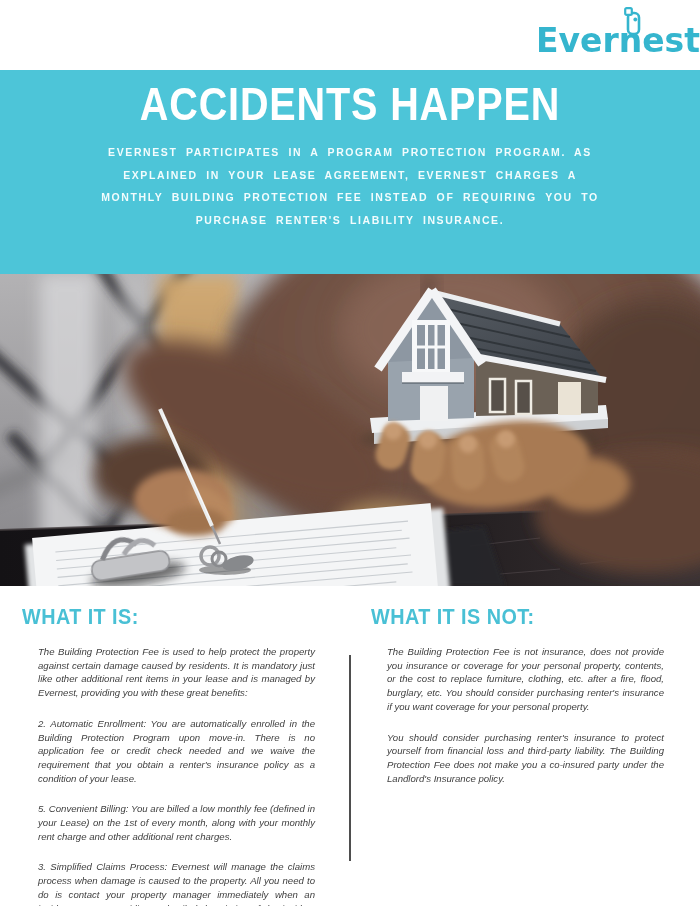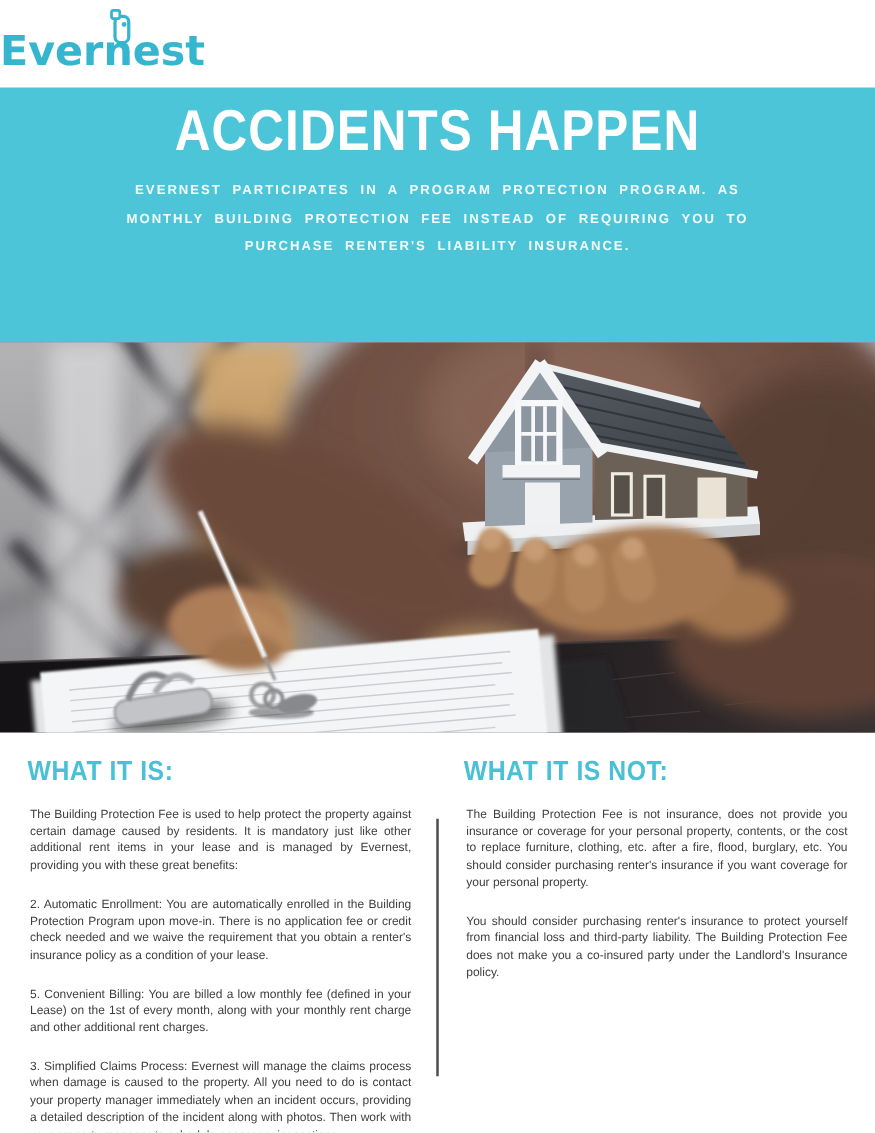--- a/index.html
+++ b/index.html
@@ -1,20 +1,20 @@
 <!DOCTYPE html>
 <html style="--accent_teal: #4dc5d8; --heading_teal: #49c0d5; --logo_teal: #35b5ce; --body_text: #3e3e3e; --divider: #4e4e4e;"><head>
 <meta charset="utf-8">
 <style>
   html,body{margin:0;padding:0;background:#fff;}
   .page{position:relative;width:700px;height:906px;background:#ffffff;overflow:hidden;
         font-family:"Liberation Sans",sans-serif;}
 
   
-  .logo-row{height:70px;display:flex;justify-content:flex-start;align-items:flex-start;}
+  .logo-row{height:70px;display:flex;justify-content:flex-end;align-items:flex-start;}
   .logo{position:relative;margin-top:21px;}
   .logo-text{font-family:"DejaVu Sans",sans-serif;font-weight:bold;font-size:33px;
              color:var(--logo_teal,#35b5ce);letter-spacing:0;}
   .logo-door{position:absolute;top:-14px;left:53%;width:20px;height:30px;}
 
   
   .banner{height:204px;background:var(--accent_teal,#4dc5d8);text-align:center;overflow:hidden;}
   .headline{margin:10px 0 0;font-size:46px;line-height:48px;font-weight:800;color:#ffffff;
             letter-spacing:1px;transform:scaleX(.86);white-space:nowrap;}
   .subtitle{margin-top:13px;}
@@ -26,21 +26,21 @@
   .photo svg{display:block;}
 
   
   .content{position:relative;padding:10px 20px 0 22px;}
   .cols{display:flex;}
   .col{width:309px;}
   .colgap{width:40px;flex:0 0 40px;}
   h2.sec{color:var(--heading_teal,#49c0d5);font-size:22px;font-weight:800;margin:8px 0 15px;
          letter-spacing:.5px;transform:scaleX(.9);transform-origin:left center;white-space:nowrap;}
   .col p{font-size:9.6px;line-height:13.7px;color:var(--body_text,#3e3e3e);
-         text-align:justify;margin:0 2px 17px;}
+         text-align:justify;margin:0 16px 17px;font-style:italic;}
   .col p b{font-weight:bold;}
   .price{margin-top:26px !important;text-align:left !important;font-size:10.5px !important;}
   .divider{position:absolute;left:349px;top:69px;width:2px;height:206px;background:var(--divider,#4e4e4e);}
 </style>
 </head>
 <body>
 
 <div class="page">
 
   <header class="logo-row">
@@ -51,20 +51,21 @@
         <rect x="2.2" y="1.2" width="6.6" height="6.6" rx="1.4" fill="#ffffff" stroke="#35b5ce" stroke-width="2.2"></rect>
       </svg>
       <span class="logo-text">Evernest</span>
     </div>
   </header>
 
   <section class="banner">
     <h1 class="headline">ACCIDENTS HAPPEN</h1>
     <div class="subtitle">
       <div class="sub-line">EVERNEST PARTICIPATES IN A PROGRAM PROTECTION PROGRAM. AS</div>
+      <div class="sub-line">EXPLAINED IN YOUR LEASE AGREEMENT, EVERNEST CHARGES A</div>
       <div class="sub-line">MONTHLY BUILDING PROTECTION FEE INSTEAD OF REQUIRING YOU TO</div>
       <div class="sub-line">PURCHASE RENTER'S LIABILITY INSURANCE.</div>
     </div>
   </section>
 
   <section class="photo">
     <svg width="700" height="312" viewBox="0 0 700 312">
       <defs>
         <filter id="b1" x="-30%" y="-30%" width="160%" height="160%">
             <feGaussianBlur stdDeviation="0.7"></feGaussianBlur>

